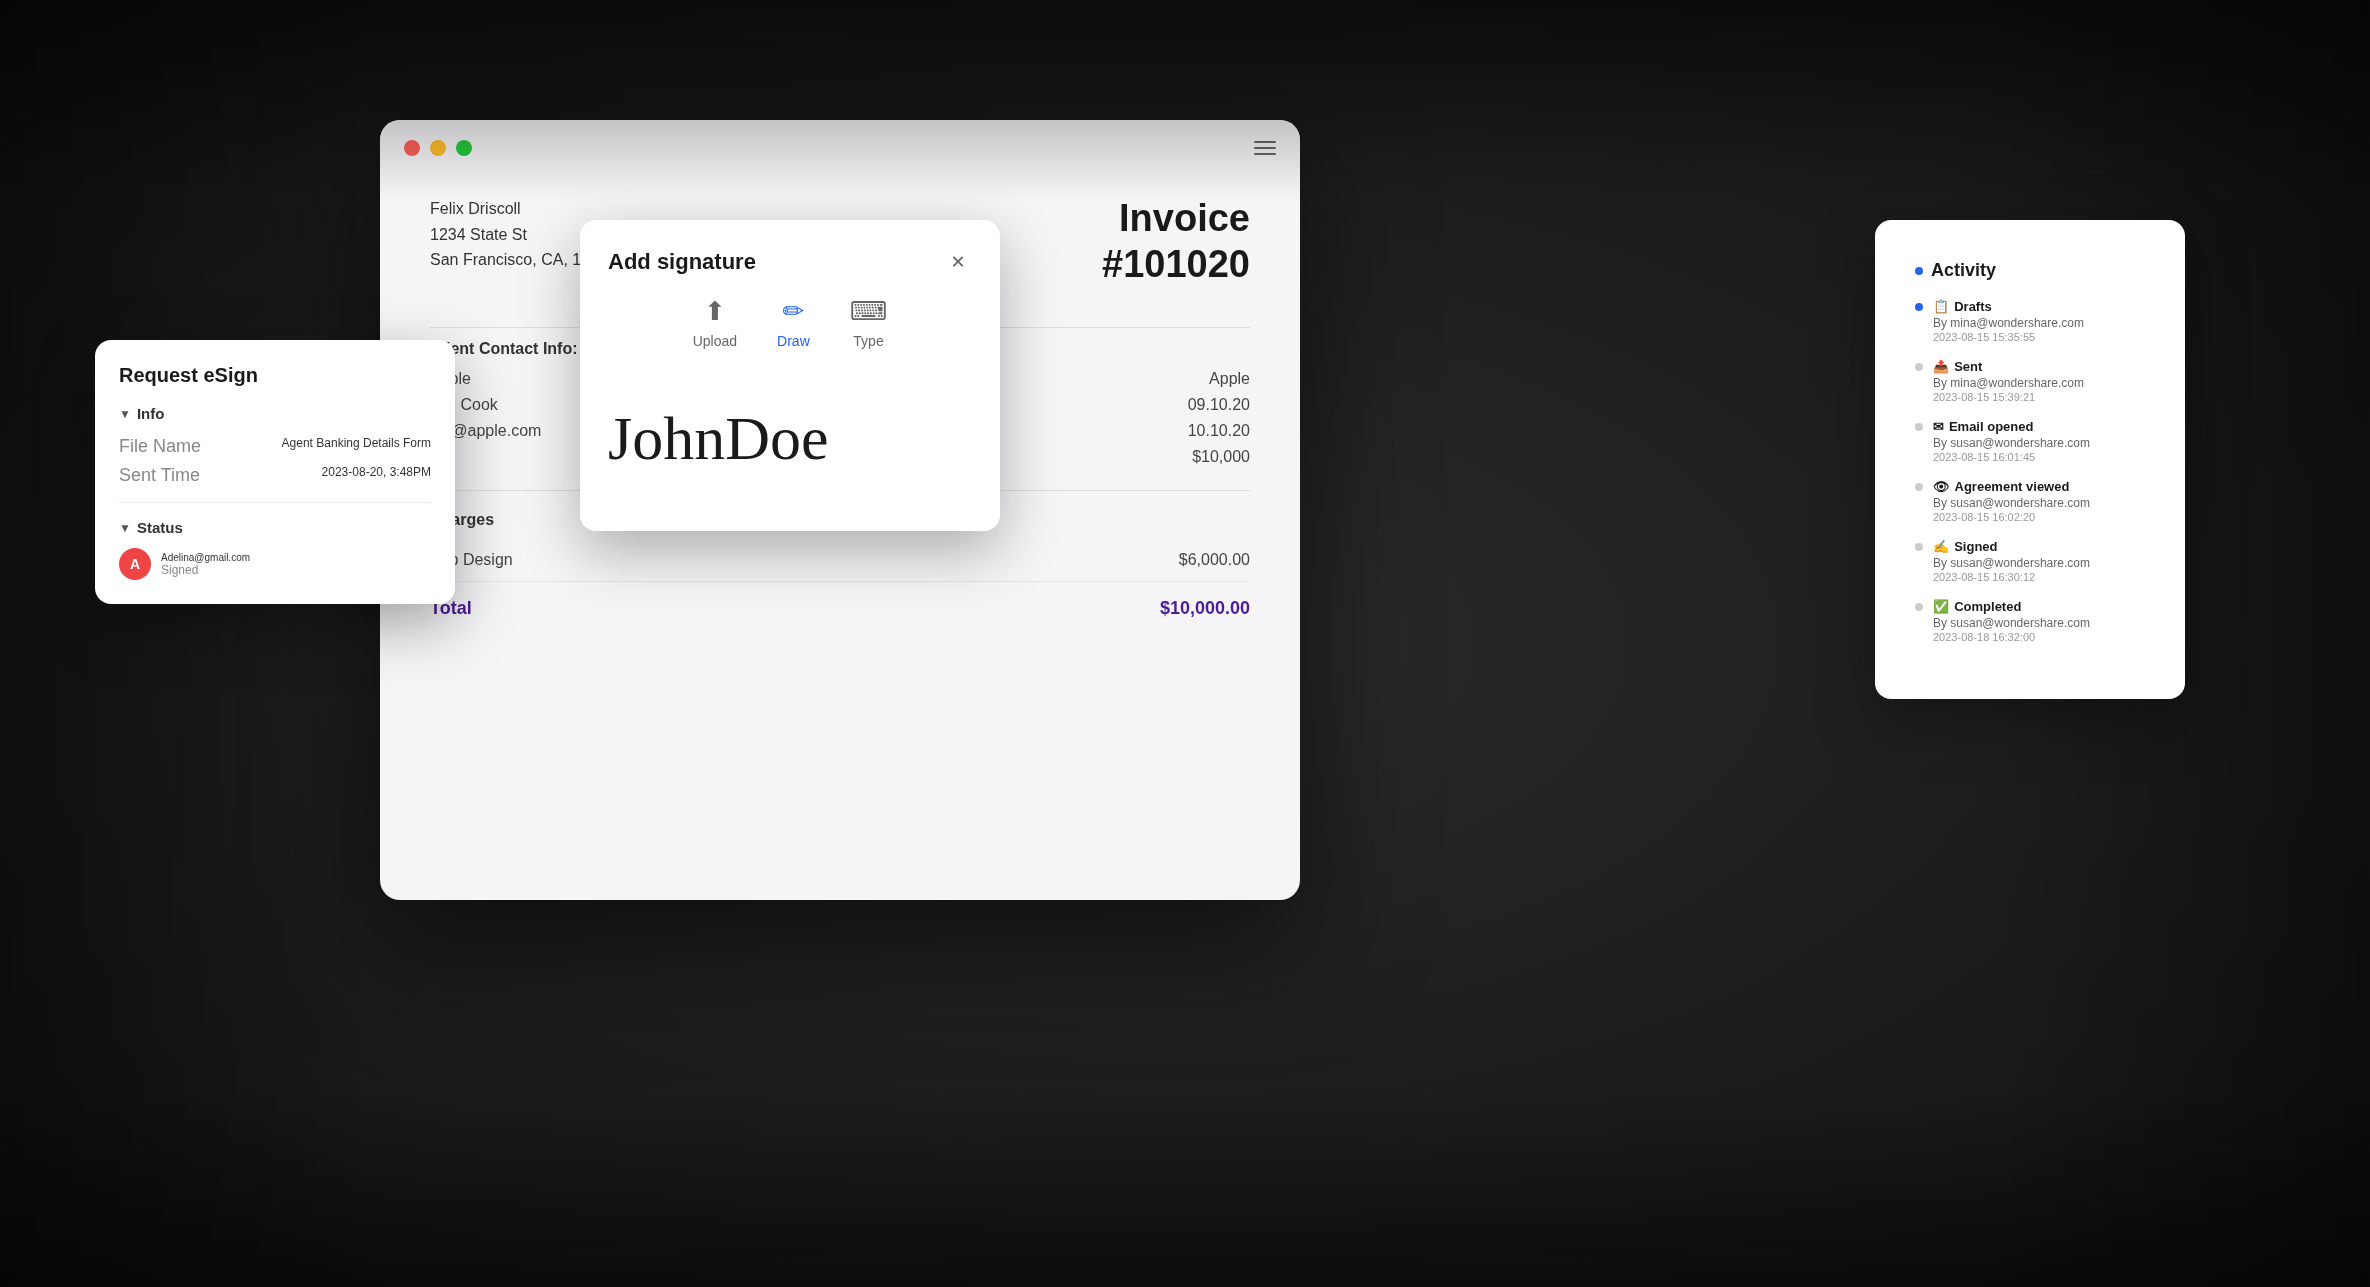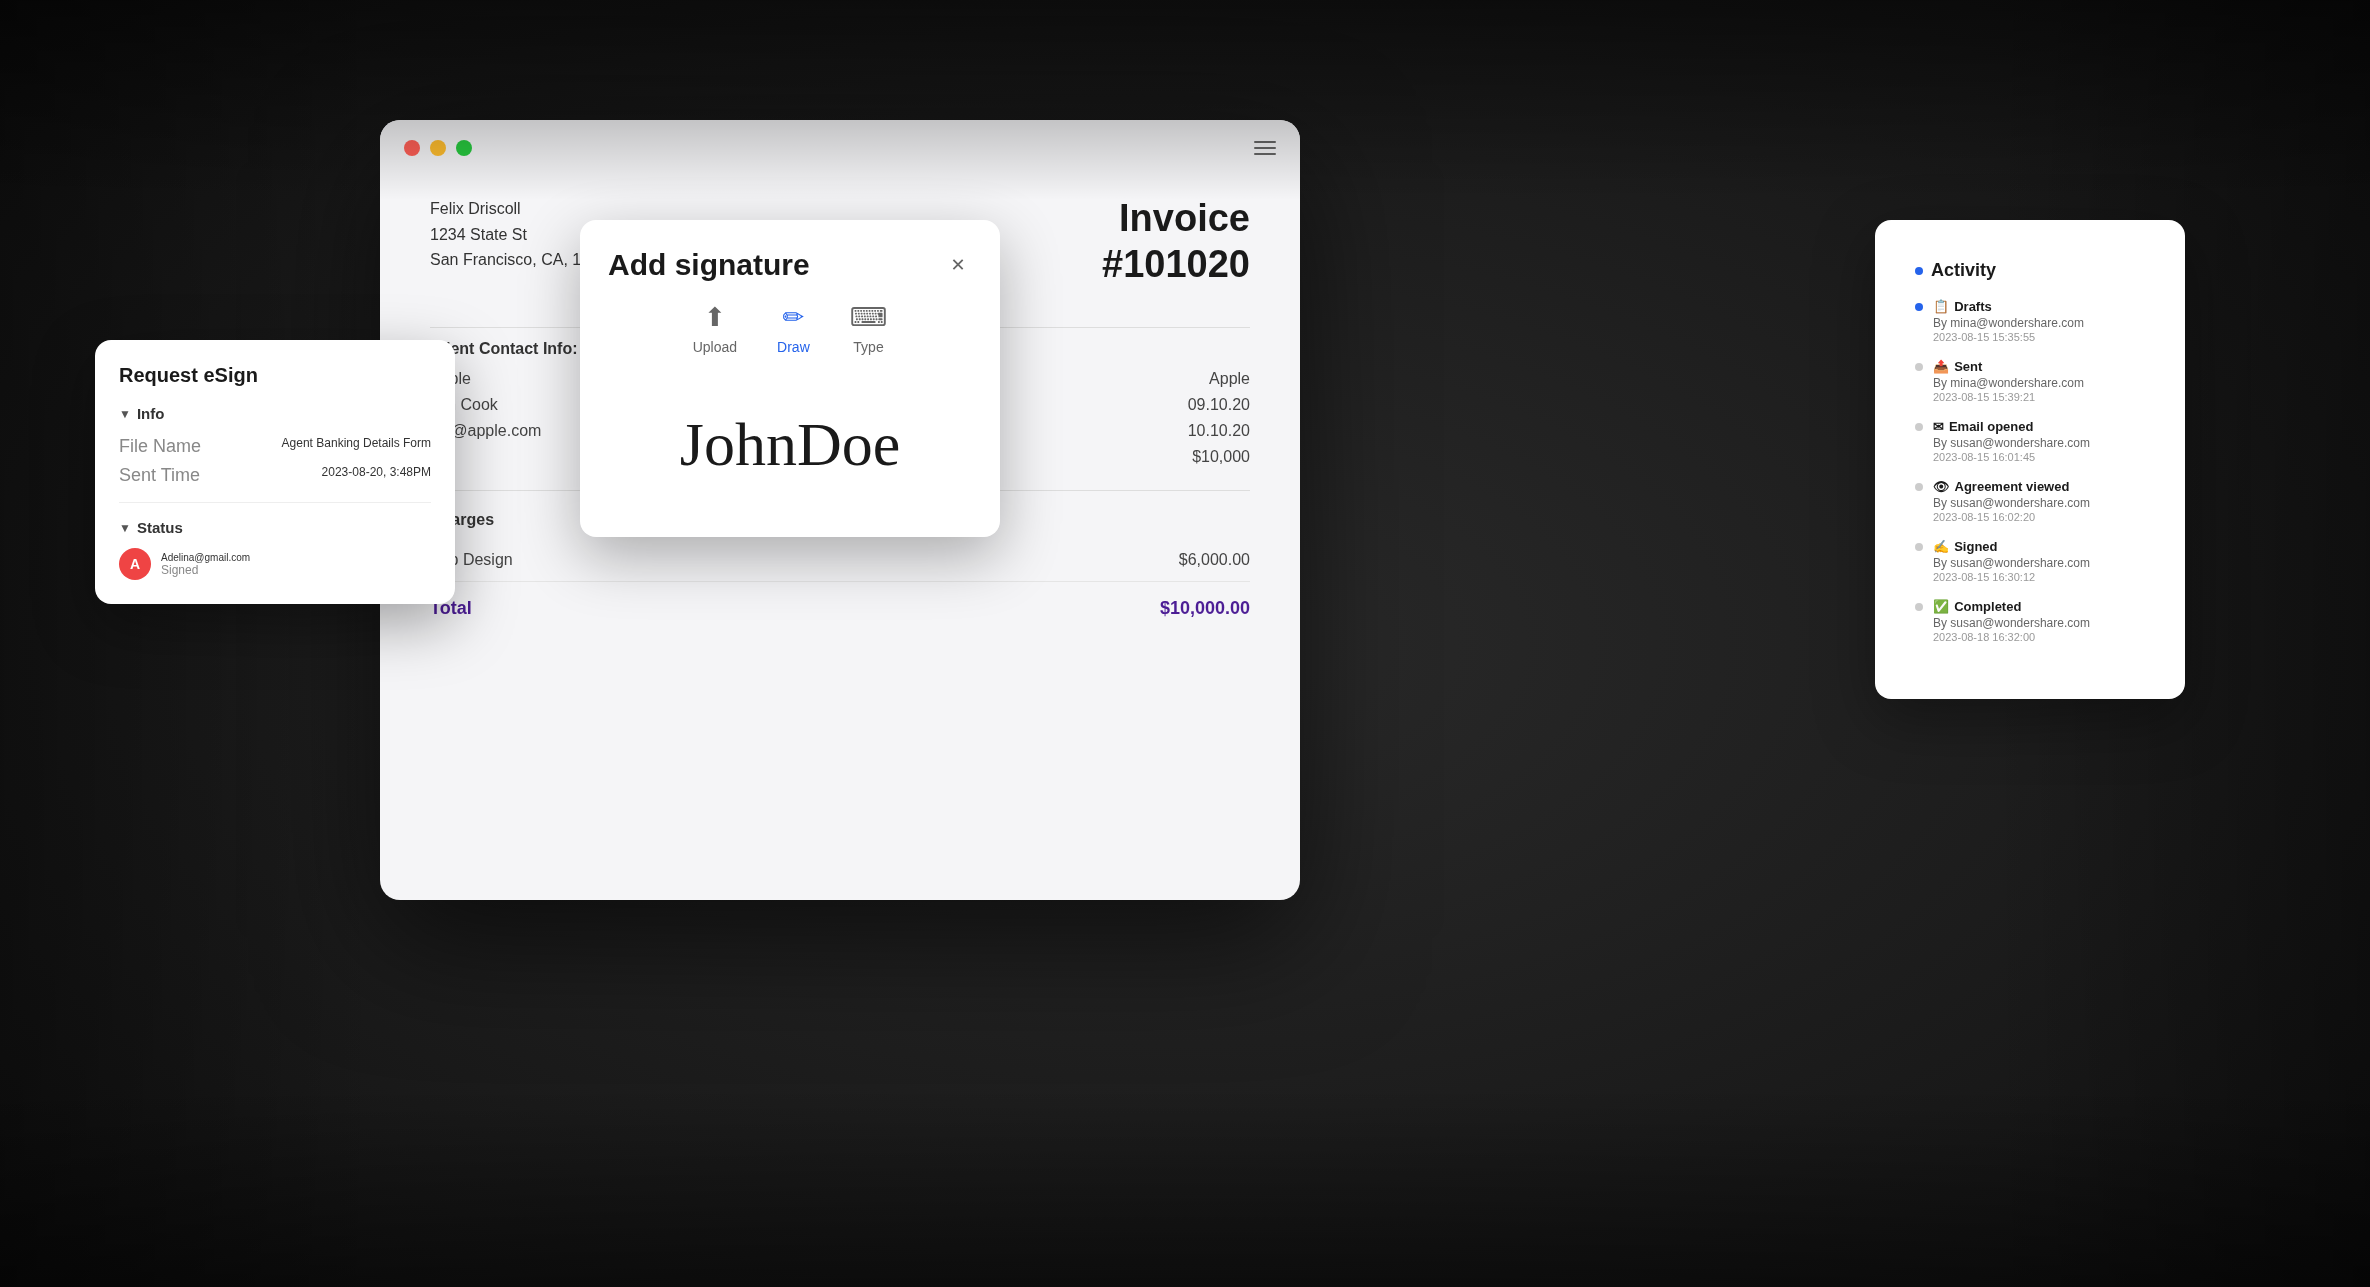--- a/index.html
+++ b/index.html
@@ -175,21 +175,21 @@
     }
 
     .modal-header {
       display: flex;
       justify-content: space-between;
       align-items: center;
       margin-bottom: 20px;
     }
 
     .modal-title {
-      font-size: 30px;
+      font-size: 22px;
       font-weight: 600;
       color: #1a1a1a;
     }
 
     .modal-close {
       width: 28px;
       height: 28px;
       display: flex;
       align-items: center;
       justify-content: center;
@@ -223,21 +223,20 @@
     }
 
     .tab-icon {
       font-size: 26px;
     }
 
     .signature-area {
       height: 130px;
       display: flex;
       align-items: center;
-      justify-content: center;
     }
 
     .signature-text {
       font-family: 'Brush Script MT', cursive, serif;
       font-size: 62px;
       color: #1a1a1a;
       font-weight: 400;
     }
 
     

